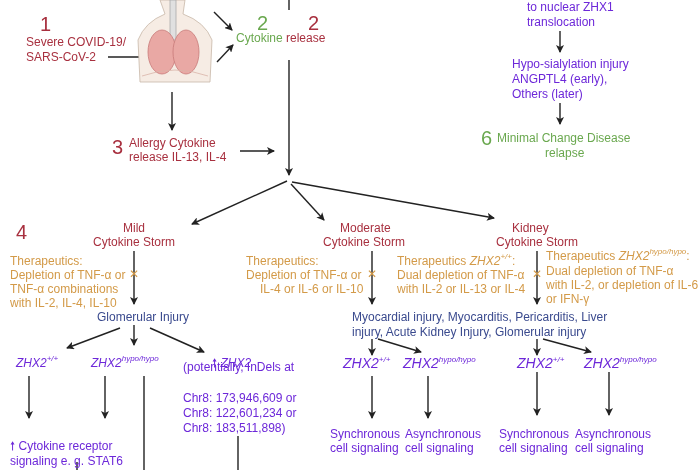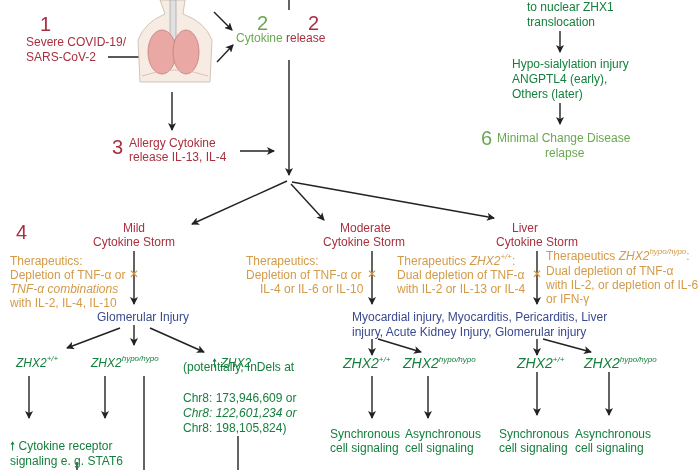--- a/index.html
+++ b/index.html
@@ -3,21 +3,21 @@
 <meta charset="utf-8">
 <style>
   html, body { margin:0; padding:0; background:#ffffff; }
   body { width:700px; height:470px; position:relative; overflow:hidden;
          font-family: "Liberation Sans", sans-serif; }
   .t { position:absolute; font-size:12px; line-height:14px; white-space:nowrap; }
   .red { color:#a8303f; }
   .green { color:#6aa84f; }
   .orange { color:#d39a48; }
   .blue { color:#3a4a8e; }
-  .black { color:#15803d; }
+  .black { color:#6d28d9; }
   .num { position:absolute; font-size:20px; line-height:20px; }
   .it { font-style:italic; }
   sup { font-size:8px; vertical-align:6px; line-height:0; }
   svg#arrows { position:absolute; left:0; top:0; width:700px; height:470px; }
 </style>
 </head>
 <body>
 
 <svg id="arrows" viewBox="0 0 700 470">
   <defs>
@@ -104,32 +104,32 @@
 <div class="num green" style="left:481px;top:128px;">6</div>
 <div class="t green" style="left:497px;top:131px;">Minimal Change Disease</div>
 <div class="t green" style="left:545px;top:146px;">relapse</div>
 
 <div class="num red" style="left:16px;top:222px;">4</div>
 
 <div class="t red" style="left:123px;top:221px;">Mild</div>
 <div class="t red" style="left:93px;top:235px;">Cytokine Storm</div>
 <div class="t orange" style="left:10px;top:254px;">Therapeutics:</div>
 <div class="t orange" style="left:10px;top:268px;">Depletion of TNF-α or</div>
-<div class="t orange" style="left:10px;top:282px;font-style:italic;">TNF-α combinations</div>
+<div class="t orange" style="left:10px;top:282px;">TNF-α combinations</div>
 <div class="t orange" style="left:10px;top:296px;">with IL-2, IL-4, IL-10</div>
 <div class="t orange" style="left:129px;top:267px;">✕</div>
 <div class="t blue" style="left:97px;top:310px;">Glomerular Injury</div>
 
 <div class="t black it" style="left:16px;top:356px;"><span>ZHX2</span><sup>+/+</sup></div>
 <div class="t black it" style="left:91px;top:356px;"><span>ZHX2</span><sup>hypo/hypo</sup></div>
 <div class="t black" style="left:212px;top:356px;"><span>🠕</span> <span class="it">ZHX2</span></div>
 <div class="t black" style="left:183px;top:360px;">(potentially, InDels at</div>
 <div class="t black" style="left:183px;top:391px;">Chr8: 173,946,609 or</div>
-<div class="t black" style="left:183px;top:406px;font-style:italic;">Chr8: 122,601,234 or</div>
-<div class="t black" style="left:183px;top:421px;">Chr8: 198,105,824)</div>
+<div class="t black" style="left:183px;top:406px;">Chr8: 122,601,234 or</div>
+<div class="t black" style="left:183px;top:421px;">Chr8: 183,511,898)</div>
 <div class="t black" style="left:10px;top:439px;"><span>🠕</span> <span>Cytokine receptor</span></div>
 <div class="t black" style="left:10px;top:454px;text-align:center;">signaling e. g. STAT6</div>
 
 <div class="t red" style="left:340px;top:221px;">Moderate</div>
 <div class="t red" style="left:323px;top:235px;">Cytokine Storm</div>
 <div class="t orange" style="left:246px;top:254px;">Therapeutics:</div>
 <div class="t orange" style="left:246px;top:268px;">Depletion of TNF-α or</div>
 <div class="t orange" style="left:260px;top:282px;">IL-4 or IL-6 or IL-10</div>
 <div class="t orange" style="left:367px;top:267px;">✕</div>
 <div class="t orange" style="left:397px;top:254px;"><span>Therapeutics </span><span class="it">ZHX2</span><sup class="it">+/+</sup>:</div>
@@ -138,21 +138,21 @@
 <div class="t blue" style="left:352px;top:310px;">Myocardial injury, Myocarditis, Pericarditis, Liver</div>
 <div class="t blue" style="left:352px;top:325px;">injury, Acute Kidney Injury, Glomerular injury</div>
 
 <div class="t black it" style="left:343px;top:356px;font-size:14px;"><span>ZHX2</span><sup>+/+</sup></div>
 <div class="t black it" style="left:403px;top:356px;font-size:14px;"><span>ZHX2</span><sup>hypo/hypo</sup></div>
 <div class="t black" style="left:330px;top:427px;">Synchronous</div>
 <div class="t black" style="left:330px;top:441px;">cell signaling</div>
 <div class="t black" style="left:405px;top:427px;">Asynchronous</div>
 <div class="t black" style="left:405px;top:441px;">cell signaling</div>
 
-<div class="t red" style="left:512px;top:221px;">Liver</div>
+<div class="t red" style="left:512px;top:221px;">Kidney</div>
 <div class="t red" style="left:496px;top:235px;">Cytokine Storm</div>
 <div class="t orange" style="left:532px;top:267px;">✕</div>
 <div class="t orange" style="left:546px;top:249px;"><span>Therapeutics </span><span class="it">ZHX2</span><sup class="it">hypo/hypo</sup>:</div>
 <div class="t orange" style="left:546px;top:264px;">Dual depletion of TNF-α</div>
 <div class="t orange" style="left:546px;top:278px;">with IL-2, or depletion of IL-6</div>
 <div class="t orange" style="left:546px;top:292px;">or IFN-γ</div>
 
 <div class="t black it" style="left:517px;top:356px;font-size:14px;"><span>ZHX2</span><sup>+/+</sup></div>
 <div class="t black it" style="left:584px;top:356px;font-size:14px;"><span>ZHX2</span><sup>hypo/hypo</sup></div>
 <div class="t black" style="left:499px;top:427px;">Synchronous</div>

